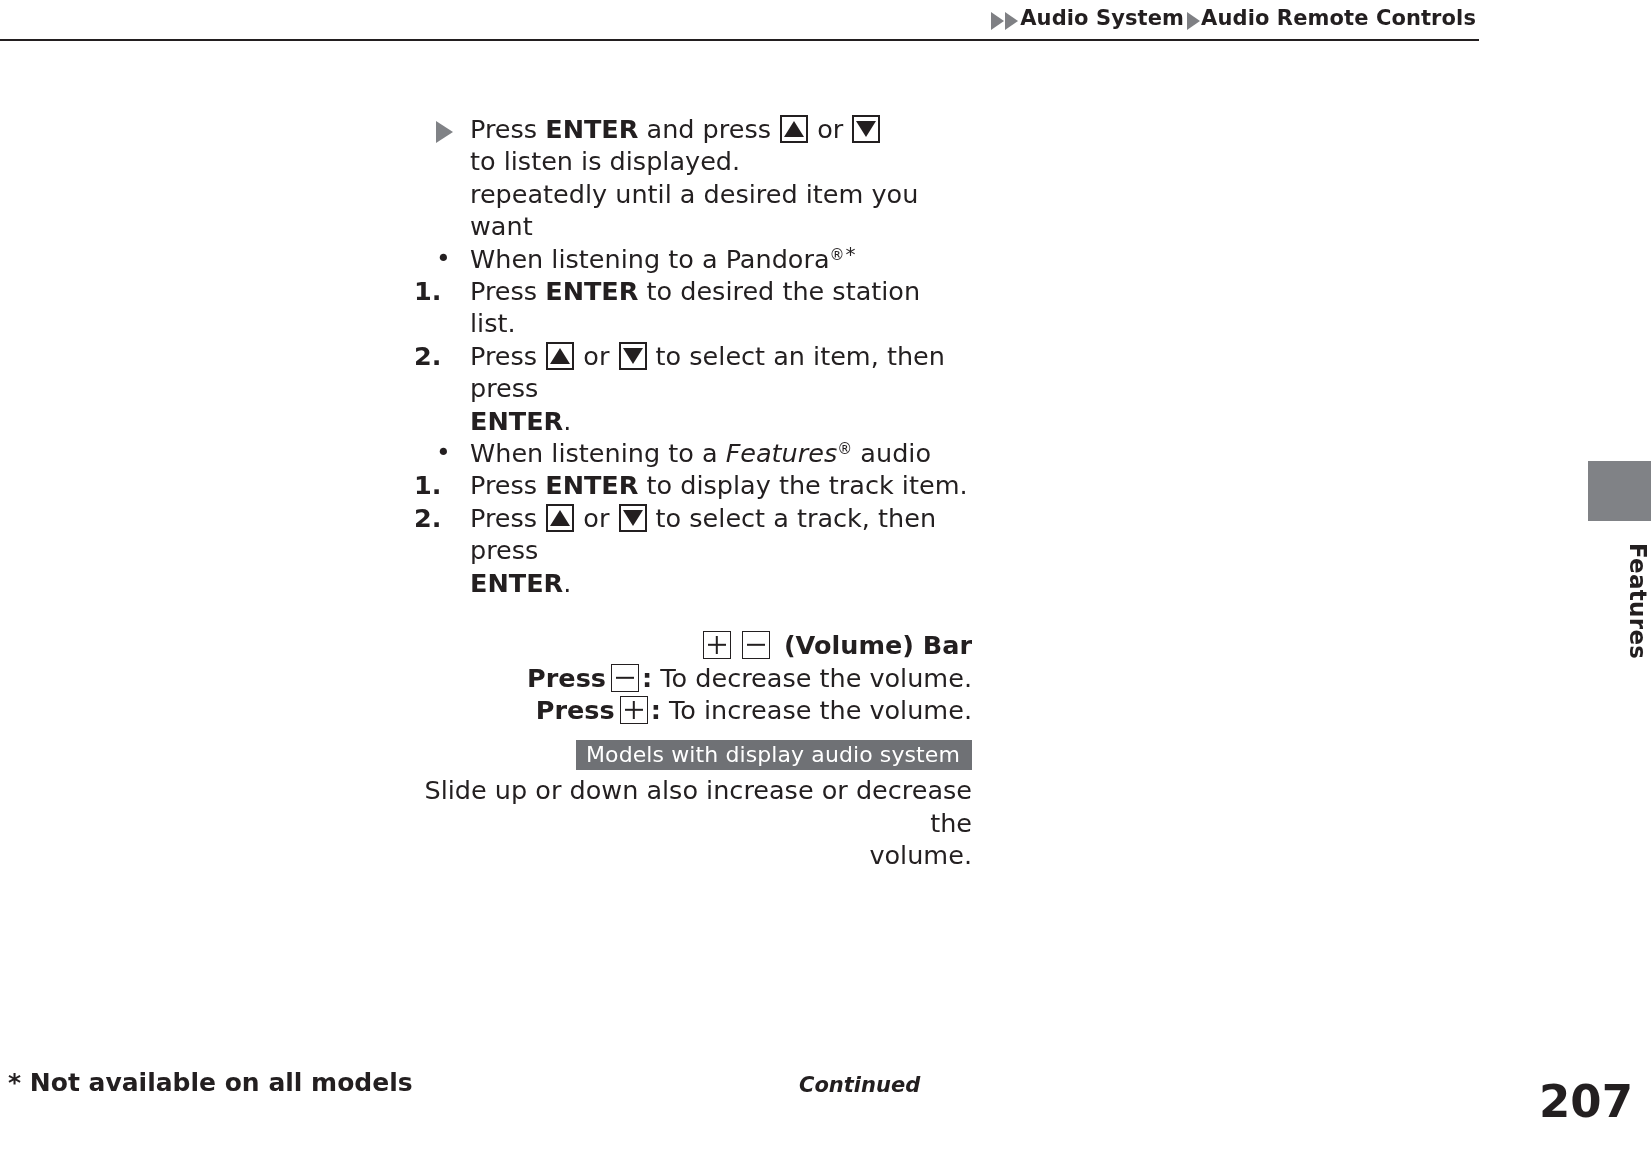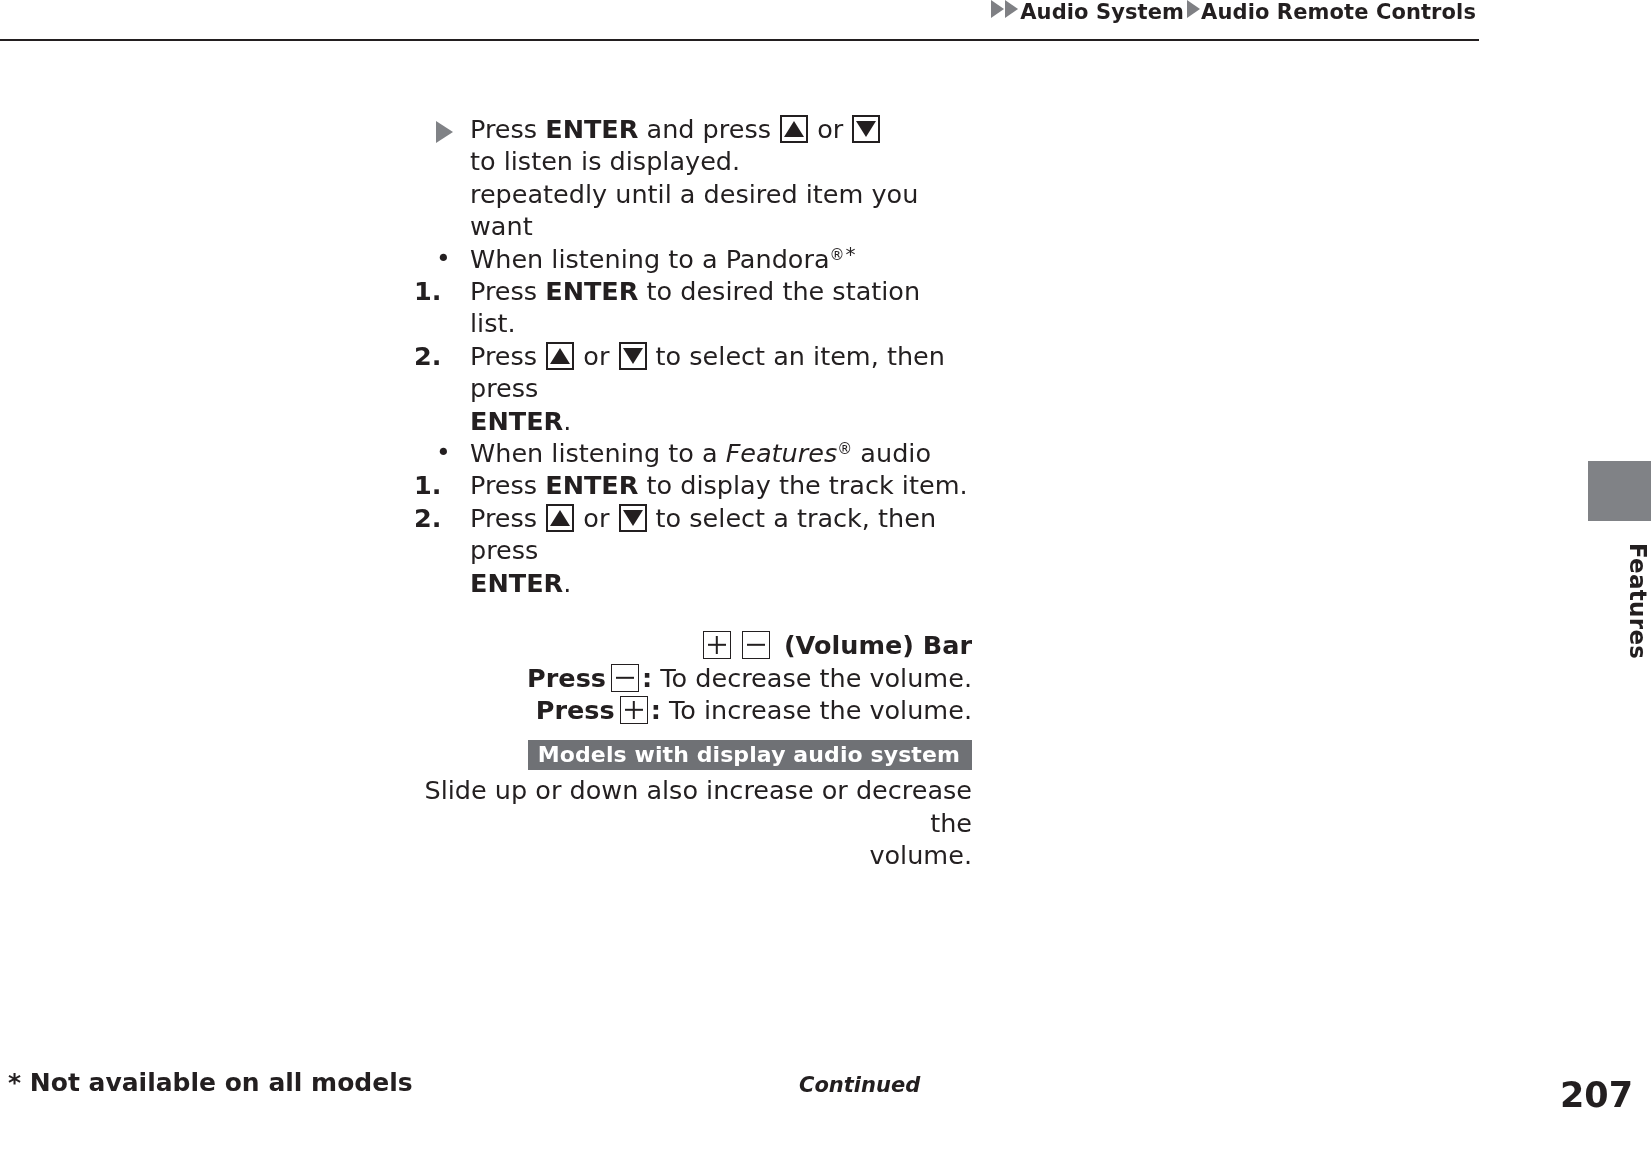--- a/index.html
+++ b/index.html
@@ -23,21 +23,21 @@
     top: 0;
     width: 1479px;
     height: 40px;
   }
   #breadcrumb {
     position: absolute;
     right: 0;
     top: 0;
     height: 30px;
     display: flex;
-    align-items: flex-start;
+    align-items: flex-end;
     font-size: 21px;
     font-weight: bold;
     letter-spacing: .1px;
     white-space: nowrap;
   }
   .bc-arrow {
     display: inline-block;
     width: 0;
     height: 0;
     border-left: 13px solid #7f8084;
@@ -196,21 +196,21 @@
   
   #models-badge {
     display: inline-block;
     background: #6f7175;
     color: #ffffff;
     font-size: 22px;
     line-height: 30px;
     padding: 0 12px 0 10px;
     margin-top: 14px;
     letter-spacing: .1px;
-    font-weight: 700;
+    font-weight: 400;
   }
   #models-note {
     margin-top: 4px;
     font-size: 25.5px;
     line-height: 32.4px;
   }
 
   
   #footnote {
     position: absolute;
@@ -226,21 +226,21 @@
     top: 1073px;
     font-size: 21px;
     font-style: italic;
     font-weight: bold;
     color: #231f20;
   }
   #page-number {
     position: absolute;
     right: 18px;
     top: 1075px;
-    font-size: 35px;
+    font-size: 45px;
     font-weight: bold;
     color: #231f20;
   }
 </style>
 </head>
 <body>
 
 <div id="page-header">
   <div id="breadcrumb">
     <span class="bc-arrow"></span>

